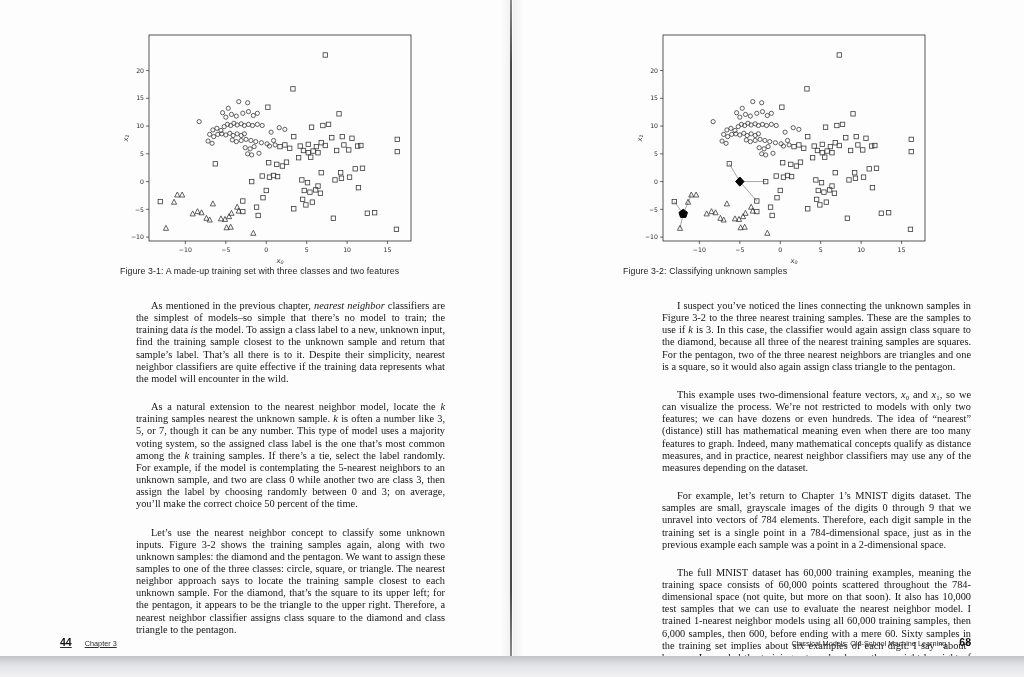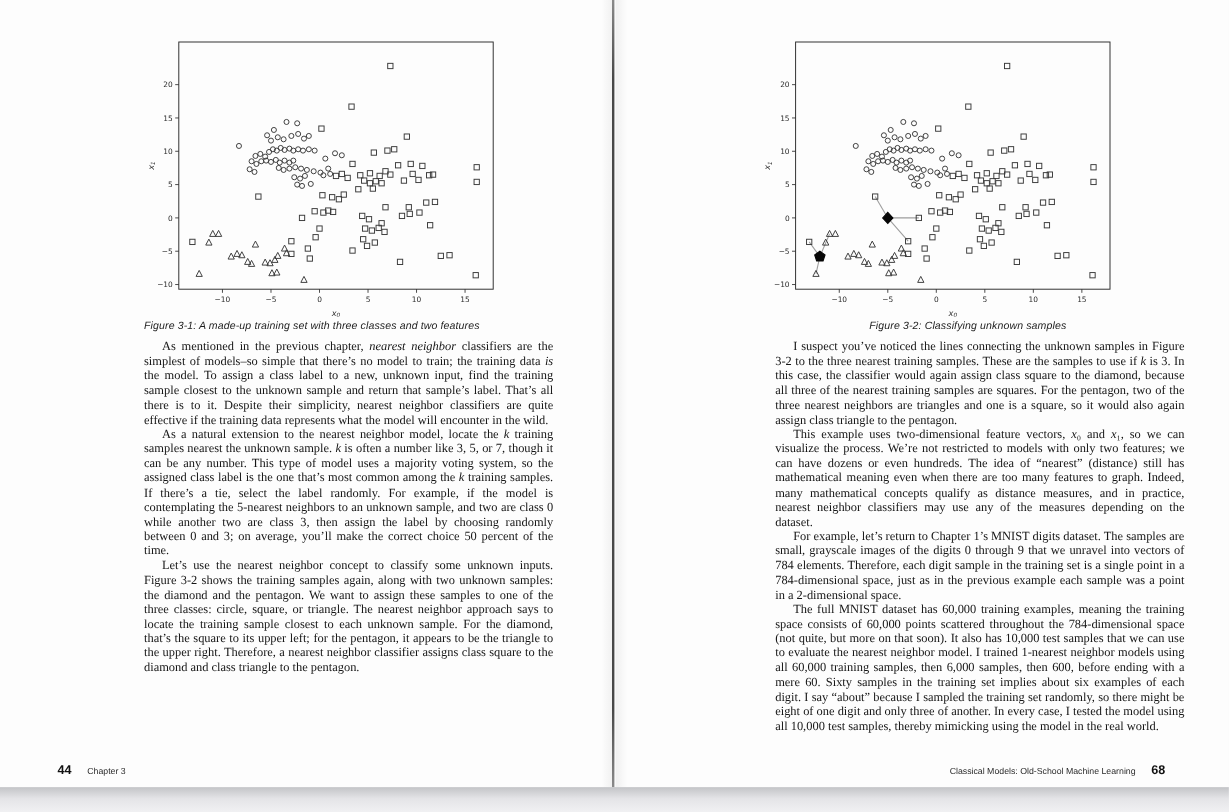--- a/index.html
+++ b/index.html
@@ -16,36 +16,36 @@
     background:linear-gradient(180deg,#8a8a8a,#474747 10%,#474747 90%,#8a8a8a);}
   .page.left .edge-shade{position:absolute;right:0;top:0;width:10px;height:100%;
     background:linear-gradient(to right,rgba(0,0,0,0),rgba(0,0,0,0.05));}
   .page.right .edge-shade{position:absolute;left:0;top:0;width:10px;height:100%;
     background:linear-gradient(to left,rgba(0,0,0,0),rgba(0,0,0,0.05));}
   .figure-svg{position:absolute;top:26px;left:121px;}
   .page.right .figure-svg{left:122px;}
   .caption{
     position:absolute;top:266px;left:120px;width:341px;
     font-family:"Liberation Sans","DejaVu Sans",sans-serif;
-    font-style:italic;font-size:8.8px;color:#1d1d1d;letter-spacing:.1px;
+    font-size:8.8px;color:#1d1d1d;letter-spacing:.1px;
   }
-  .page.right .caption{left:123px;text-align:center;}
+  .page.right .caption{left:110px;}
   .bodytext{
     position:absolute;top:284px;left:120px;width:341px;
     font-size:10.35px;line-height:12.15px;text-align:justify;color:#151515;
   }
   .page.right .bodytext{left:133px;}
-  .bodytext p{margin:0;text-indent:15px;}
+  .bodytext p{margin:16px;text-indent:15px;}
   .bodytext em{font-style:italic;}
   .foot{
     position:absolute;top:636px;display:flex;align-items:baseline;gap:13px;
     font-family:"Liberation Sans","DejaVu Sans",sans-serif;font-size:7.3px;color:#2a2a2a;
   }
   .foot .num{font-weight:bold;font-size:10.5px;color:#111;}
-  .page.left .foot{left:48px;}
+  .page.left .foot{left:60px;text-decoration:underline;}
   .page.right .foot{left:117px;width:341px;justify-content:flex-end;}
   .bottom-strip{
     position:absolute;left:0;top:656px;width:1024px;height:21px;
     background:linear-gradient(180deg,#c3c4c7,#e4e4e7 45%,#f1f1f3);
   }
 </style>
 </head>
 <body>
 
 <div class="spread">

